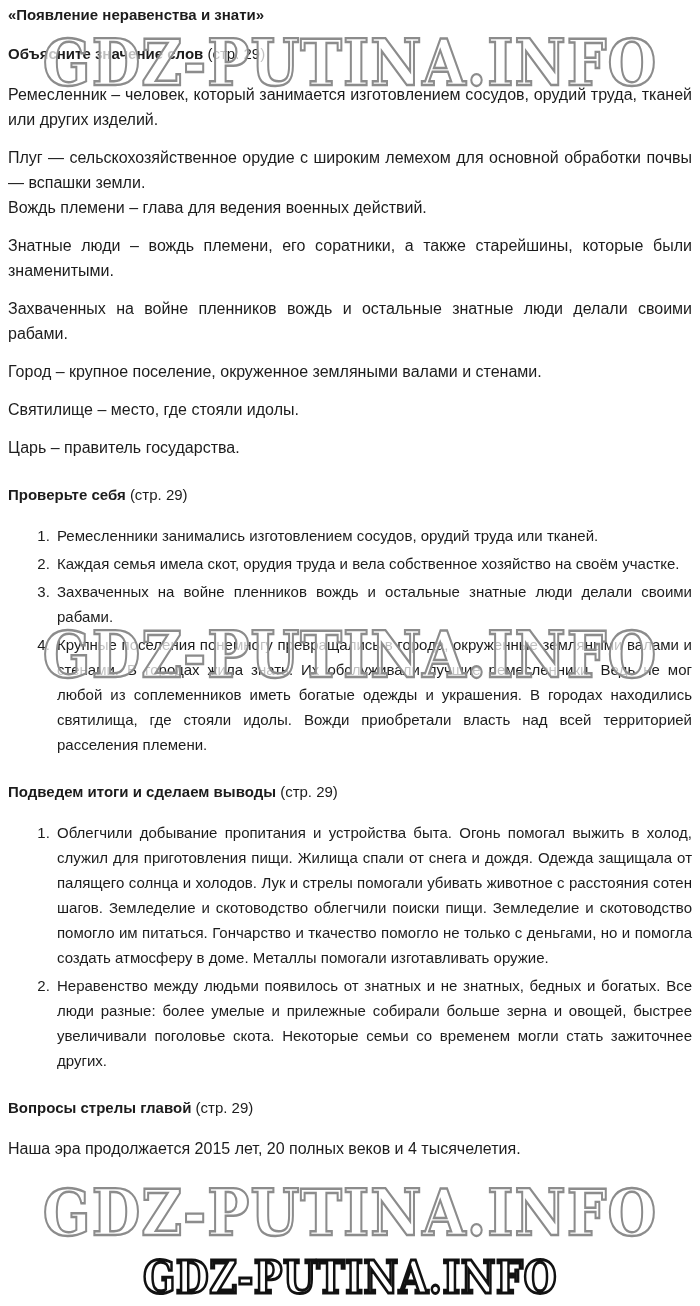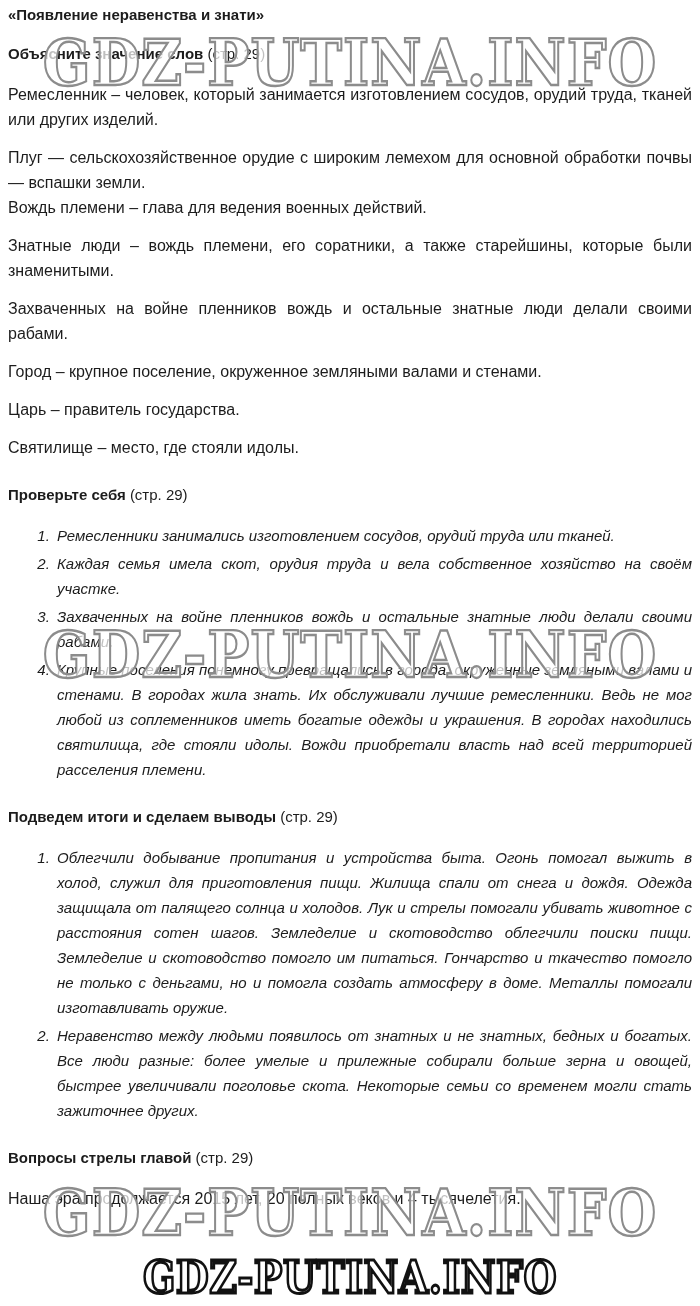--- a/index.html
+++ b/index.html
@@ -46,21 +46,20 @@
   .section ol {
     margin: 18px 0 0 0;
     padding: 0 0 0 46px;
   }
   .section ol li {
     font-size: 15px;
     line-height: 25px;
     text-align: justify;
     margin: 0 0 3px 0;
     padding-left: 3px;
-    font-style: italic;
   }
   
   .wm {
     position: absolute;
     left: 0;
     width: 700px;
     text-align: center;
     font-family: "DejaVu Serif", serif;
     font-weight: 700;
     font-size: 56px;
@@ -98,22 +97,22 @@
       <h2 class="sec-heading">
         <span class="hb">Объясните значение слов</span>
         <span class="href">(стр. 29)</span>
       </h2>
       <p class="lead">Ремесленник – человек, который занимается изготовлением сосудов, орудий труда, тканей или других изделий.</p>
       <p>Плуг — сельскохозяйственное орудие с широким лемехом для основной обработки почвы — вспашки земли.</p>
       <p class="tight">Вождь племени – глава для ведения военных действий.</p>
       <p>Знатные люди – вождь племени, его соратники, а также старейшины, которые были знаменитыми.</p>
       <p>Захваченных на войне пленников вождь и остальные знатные люди делали своими рабами.</p>
       <p>Город – крупное поселение, окруженное земляными валами и стенами.</p>
+      <p>Святилище – место, где стояли идолы.</p>
       <p>Царь – правитель государства.</p>
-      <p>Святилище – место, где стояли идолы.</p>
     </div>
 
     <div class="section">
       <h2 class="sec-heading snug">
         <span class="hb">Проверьте себя</span>
         <span class="href">(стр. 29)</span>
       </h2>
       <ol>
         <li>Ремесленники занимались изготовлением сосудов, орудий труда или тканей.</li>
         <li>Каждая семья имела скот, орудия труда и вела собственное хозяйство на своём участке.</li>

